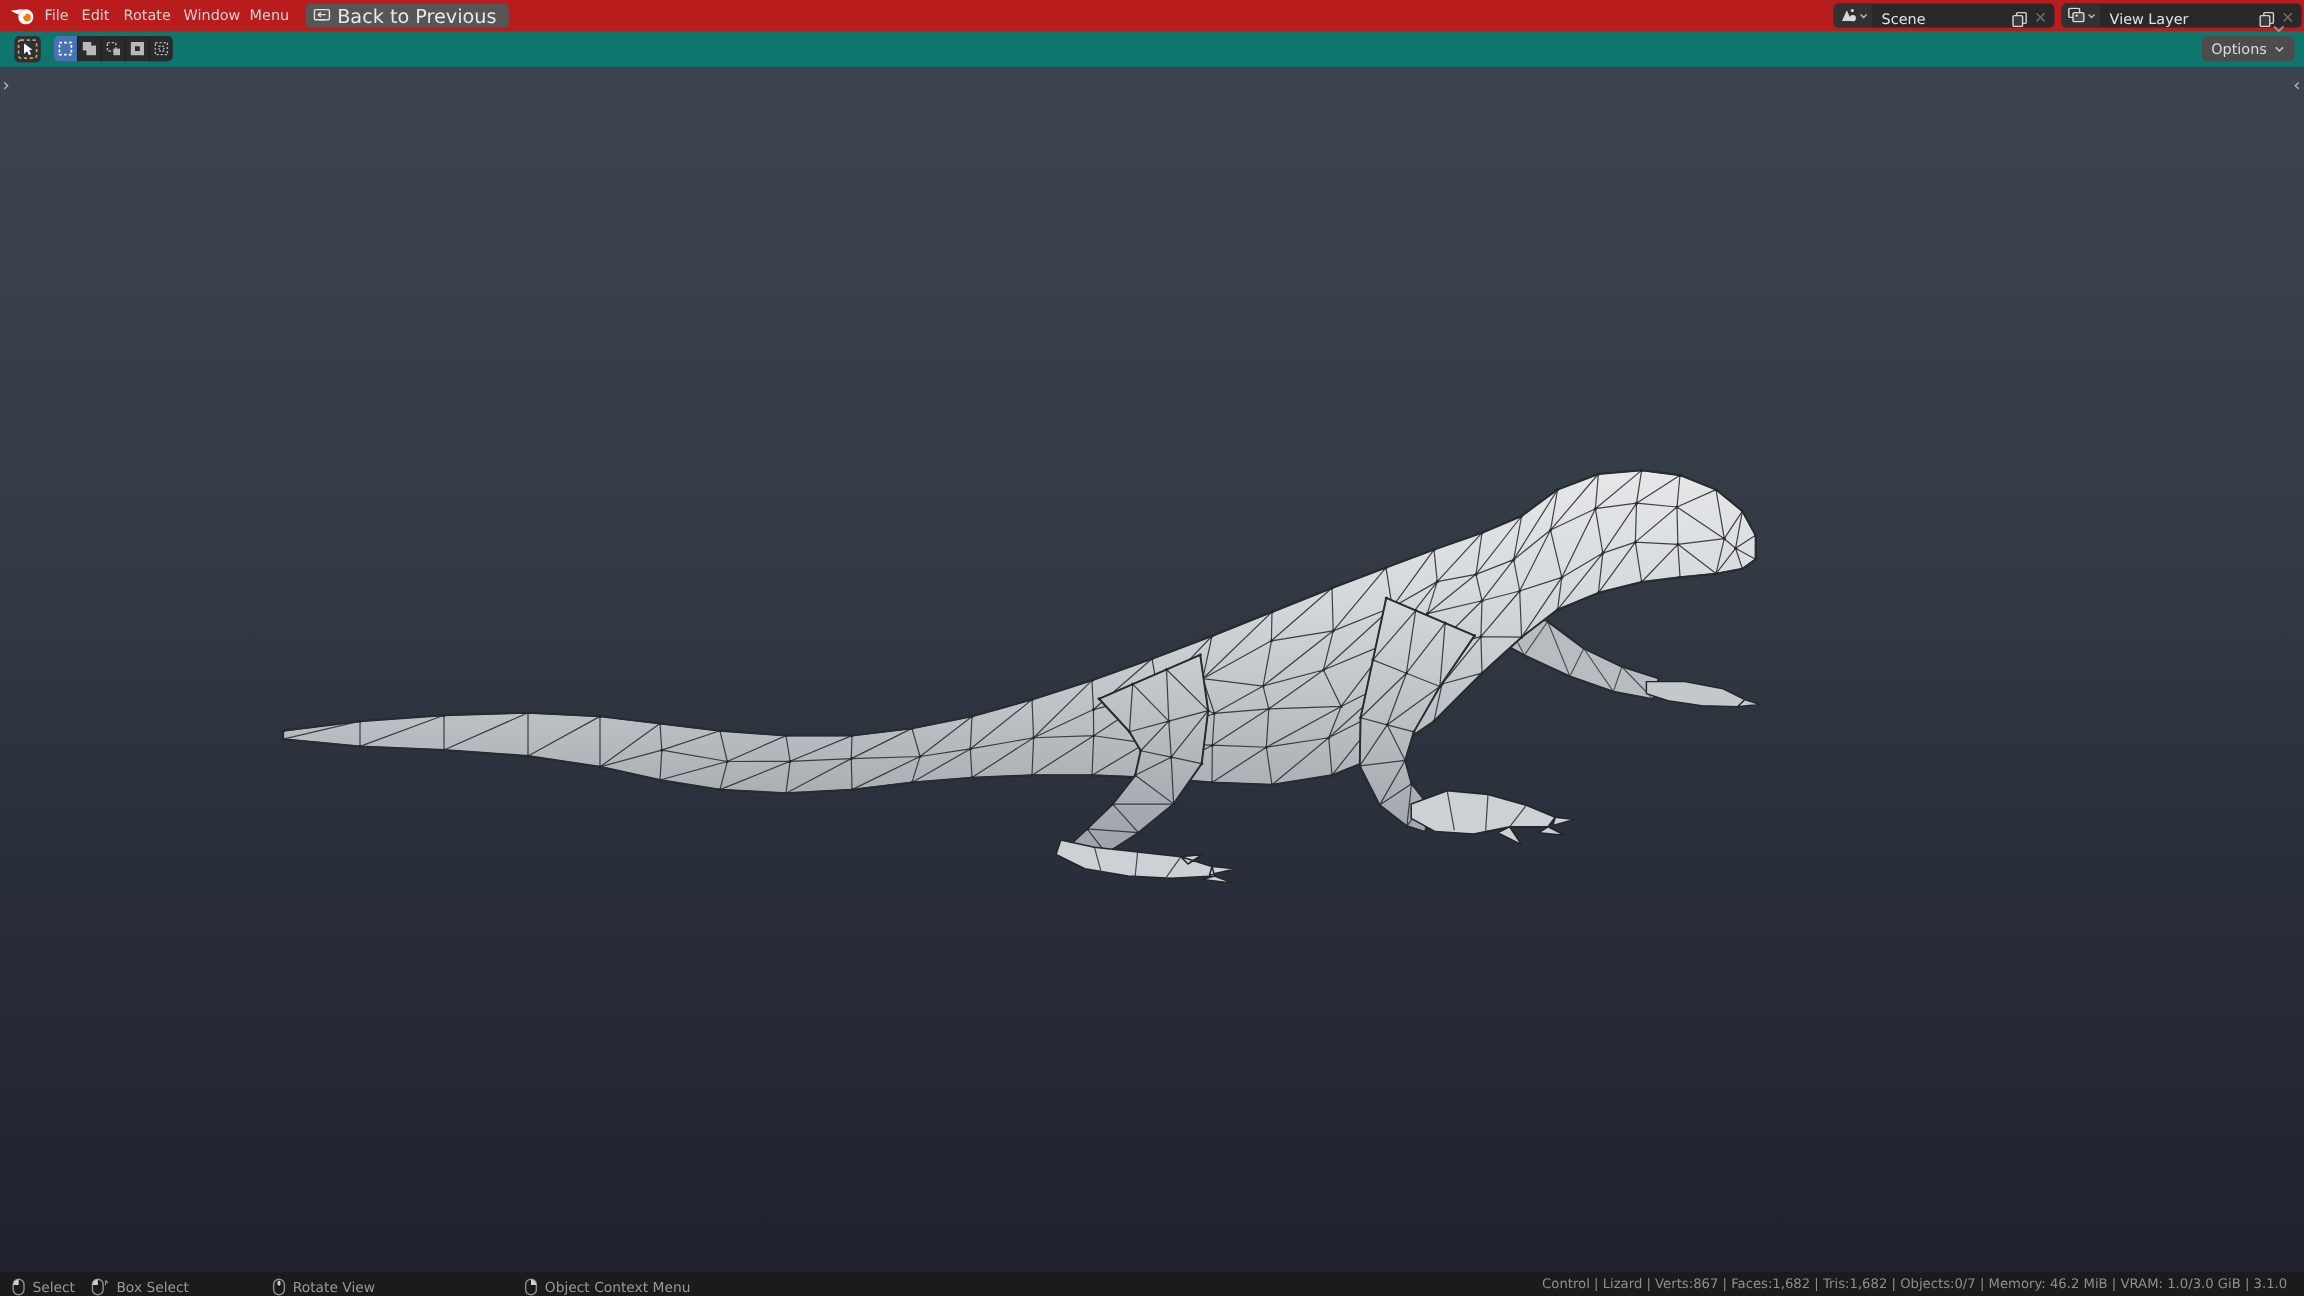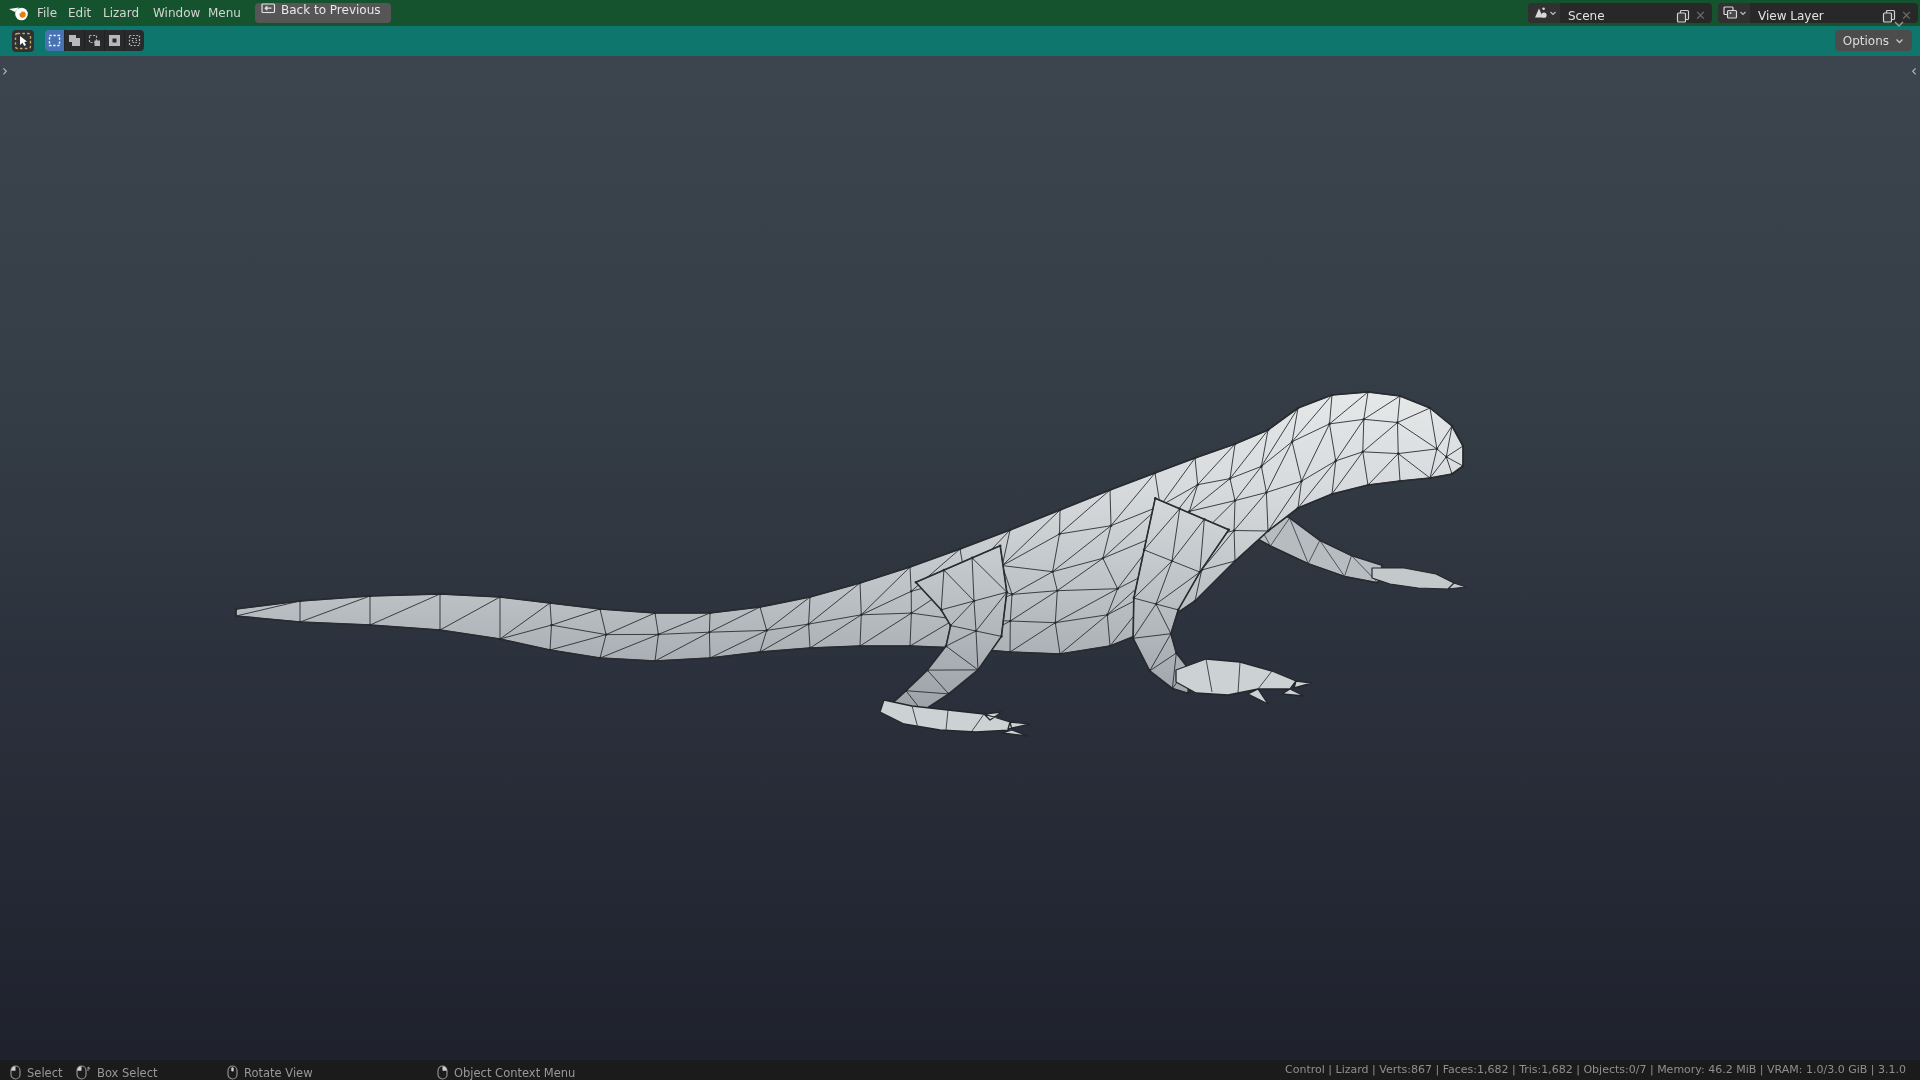--- a/index.html
+++ b/index.html
@@ -1,25 +1,25 @@
 <!DOCTYPE html>
 <html><head>
 <meta charset="utf-8">
 <style>
   html,body{margin:0;padding:0;background:#111;}
   #app{position:relative;width:1920px;height:1080px;overflow:hidden;
        font-family:"DejaVu Sans","Liberation Sans",sans-serif;
        -webkit-font-smoothing:antialiased;background:#1b1b1b;}
   
-  #menubar{position:absolute;left:0;top:0;width:1920px;height:42px;background:#14532d;}
+  #menubar{position:absolute;left:0;top:0;width:1920px;height:42px;background:#b91c1c;}
   .menu-item{position:absolute;top:0;height:26px;line-height:26px;color:#d4d4d4;
              font-size:12px;padding:0 4px;cursor:default;}
   #logo{position:absolute;left:8px;top:4px;width:22px;height:18px;}
   #backbtn{position:absolute;left:255px;top:3px;height:20px;background:#565656;border-radius:4px;
-           display:flex;padding:0 10px 0 6px;color:#e8e8e8;font-size:12px;gap:5px;}
+           display:flex;align-items:center;padding:0 10px 0 6px;color:#e8e8e8;font-size:16px;gap:5px;}
   .idwidget{position:absolute;top:3px;height:20px;background:#282828;border-radius:4px;
             display:flex;align-items:flex-end;font-size:12px;color:#e3e3e3;}
   .idwidget .iconseg{display:flex;align-items:center;background:#313131;height:20px;
             border-radius:4px 0 0 4px;padding:0 3px 0 5px;gap:1px;}
   .idwidget .name{padding:0 8px;flex:1;white-space:nowrap;overflow:hidden;}
   .idwidget .dup{display:flex;align-items:center;padding:0 3px;}
   .idwidget .unlink{color:#6a6a6a;font-size:13px;padding:0 6px 0 2px;}
   
   #toolheader{position:absolute;left:0;top:26px;width:1920px;height:30px;background:#0f766e;}
   #tooldrop{position:absolute;left:12px;top:4px;width:22px;height:22px;background:#2e3033;
@@ -49,21 +49,21 @@
 
   <div id="menubar">
     <svg id="logo" viewBox="0 0 22 18">
       <path d="M1,5 L11,3.6 L7,8 Z" fill="#ffffff"></path>
       <circle cx="13.5" cy="10" r="6.3" fill="#ffffff"></circle>
       <circle cx="14.6" cy="10.6" r="3.1" fill="#e87d0d"></circle>
       <circle cx="12.2" cy="8.2" r="1.1" fill="#ffffff"></circle>
     </svg>
     <span class="menu-item" style="left:33px">File</span>
     <span class="menu-item" style="left:64px">Edit</span>
-    <span class="menu-item" style="left:99px">Lizard</span>
+    <span class="menu-item" style="left:99px">Rotate</span>
     <span class="menu-item" style="left:149px">Window</span>
     <span class="menu-item" style="left:204px">Menu</span>
 
     <div id="backbtn">
       <svg width="15" height="12" viewBox="0 0 15 12">
         <rect x="1" y="1" width="12.5" height="8.5" rx="1" fill="none" stroke="#e2e2e2" stroke-width="1.2"></rect>
         <path d="M10.5,5.2 H4.4 M6.4,3.2 L4.2,5.2 L6.4,7.2" fill="none" stroke="#e2e2e2" stroke-width="1.2"></path>
         <path d="M5,9.5 L10,9.5" stroke="#e2e2e2" stroke-width="1.2"></path>
       </svg>
       <span>Back to Previous</span>

